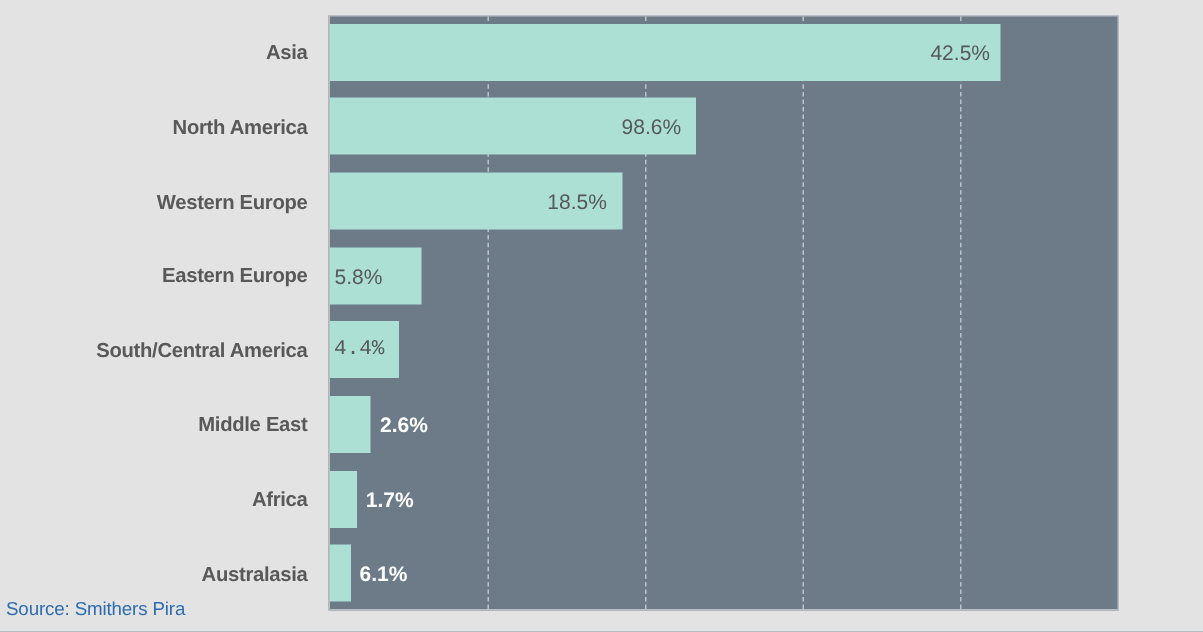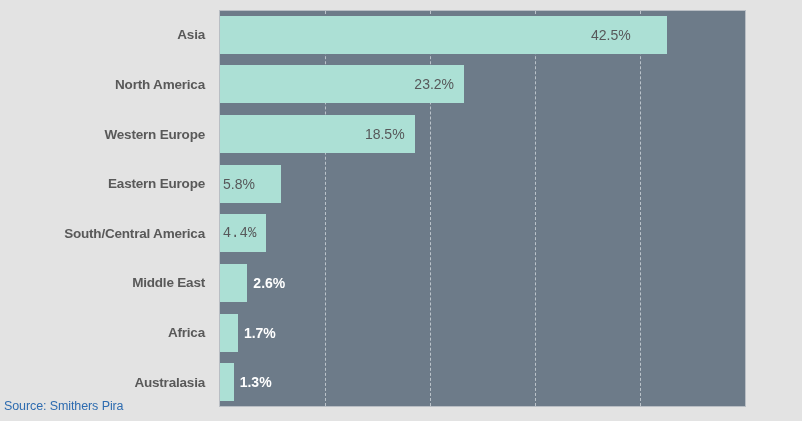--- a/index.html
+++ b/index.html
@@ -129,28 +129,28 @@
     <div class="gridline" style="left:40%"></div>
     <div class="gridline" style="left:60%"></div>
     <div class="gridline" style="left:80%"></div>
   </div>
 
   <div id="rows-layer">
       <div class="row" style="top: 0px; height: 49.625px;">
         <div class="cat-label">Asia</div>
         <div class="bar-wrap">
           <div class="bar" style="width: 447.1px; top: 5.8125px; height: 38px;"></div>
-          <div class="val-inside" style="left: 371px; width: 48px; text-align: left;">42.5%</div>
+          <div class="val-inside" style="left: 392px; width: 48px; text-align: right;">42.5%</div>
         </div>
       </div>
       <div class="row" style="top: 49.625px; height: 49.625px;">
         <div class="cat-label">North America</div>
         <div class="bar-wrap">
           <div class="bar" style="width: 244.064px; top: 5.8125px; height: 38px;"></div>
-          <div class="val-inside" style="left: 186.064px; width: 48px; text-align: right;">23.2%</div>
+          <div class="val-inside" style="left: 186.064px; width: 48px; text-align: right;">98.6%</div>
         </div>
       </div>
       <div class="row" style="top: 99.25px; height: 49.625px;">
         <div class="cat-label">Western Europe</div>
         <div class="bar-wrap">
           <div class="bar" style="width: 194.62px; top: 5.8125px; height: 38px;"></div>
           <div class="val-inside" style="left: 136.62px; width: 48px; text-align: right;">18.5%</div>
         </div>
       </div>
       <div class="row" style="top: 148.875px; height: 49.625px;">
@@ -178,20 +178,20 @@
         <div class="cat-label">Africa</div>
         <div class="bar-wrap">
           <div class="bar" style="width: 17.884px; top: 5.8125px; height: 38px;"></div>
           <div class="val-outside" style="left: 23.884px;">1.7%</div>
         </div>
       </div>
       <div class="row" style="top: 347.375px; height: 49.625px;">
         <div class="cat-label">Australasia</div>
         <div class="bar-wrap">
           <div class="bar" style="width: 13.676px; top: 5.8125px; height: 38px;"></div>
-          <div class="val-outside" style="left: 19.676px;">1.3%</div>
+          <div class="val-outside" style="left: 19.676px;">6.1%</div>
         </div>
       </div>
     </div>
 
   <div id="source-note">Source: Smithers Pira</div>
 
 </div>
 
 </body></html>

